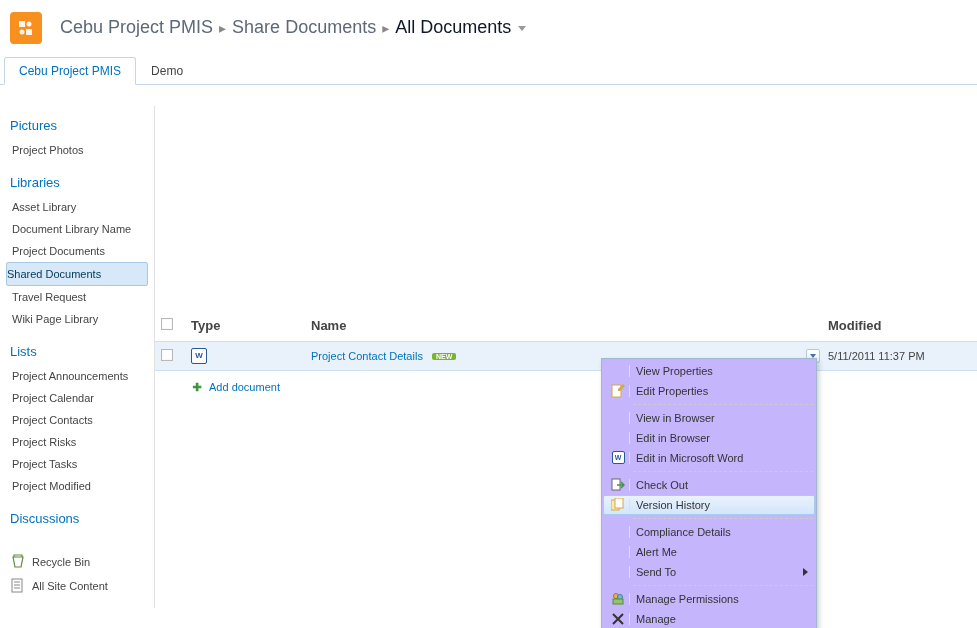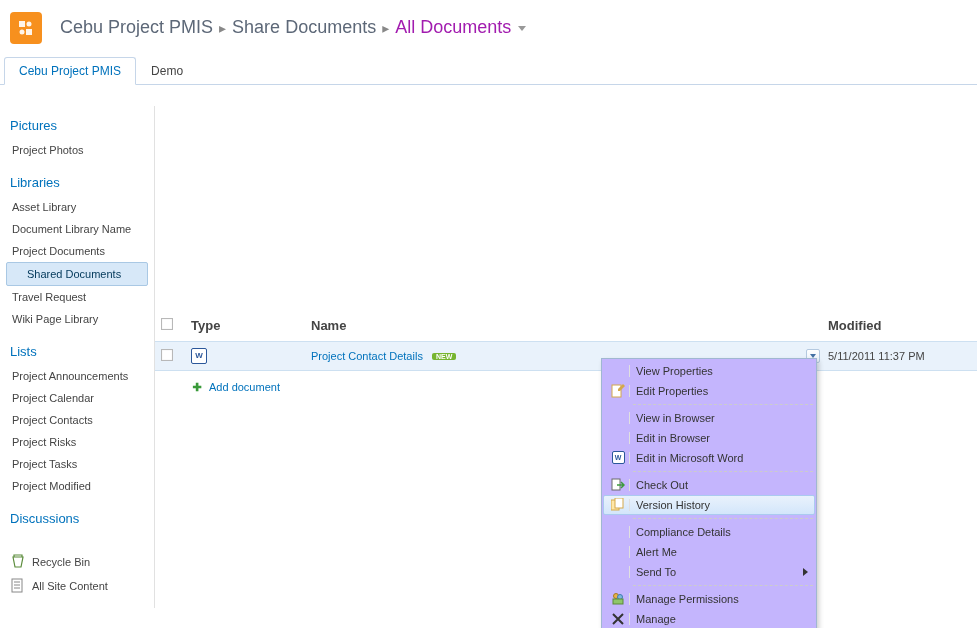--- a/index.html
+++ b/index.html
@@ -35,21 +35,21 @@
     .site-icon svg { width: 20px; height: 20px; }
     .breadcrumb {
       font-size: 18px;
       color: #5d6878;
       display: flex;
       align-items: center;
       gap: 6px;
     }
     .breadcrumb .bc-link { color: #5d6878; cursor: pointer; }
     .breadcrumb .bc-sep { color: #888; font-size: 14px; }
-    .breadcrumb .bc-current { color: #a21caf; }
+    .breadcrumb .bc-current { color: #0f172a; }
     .bc-dropdown-arrow {
       display: inline-block;
       width: 0; height: 0;
       border-left: 4px solid transparent;
       border-right: 4px solid transparent;
       border-top: 5px solid #999;
       margin-left: 2px;
       vertical-align: middle;
     }
 
@@ -103,21 +103,21 @@
       color: #444;
       cursor: pointer;
       font-size: 11px;
       line-height: 16px;
     }
     .nav-item.selected {
       background: #d7e8f8;
       color: #003759;
       border: 1px solid #a9c8e4;
       border-radius: 2px;
-      padding-left: 20px;
+      padding-left: 0;
       margin-left: -4px;
       margin-right: 6px;
     }
     .sidebar-footer {
       margin-top: 24px;
     }
     .sidebar-footer .nav-item {
       display: flex;
       align-items: center;
       gap: 6px;

